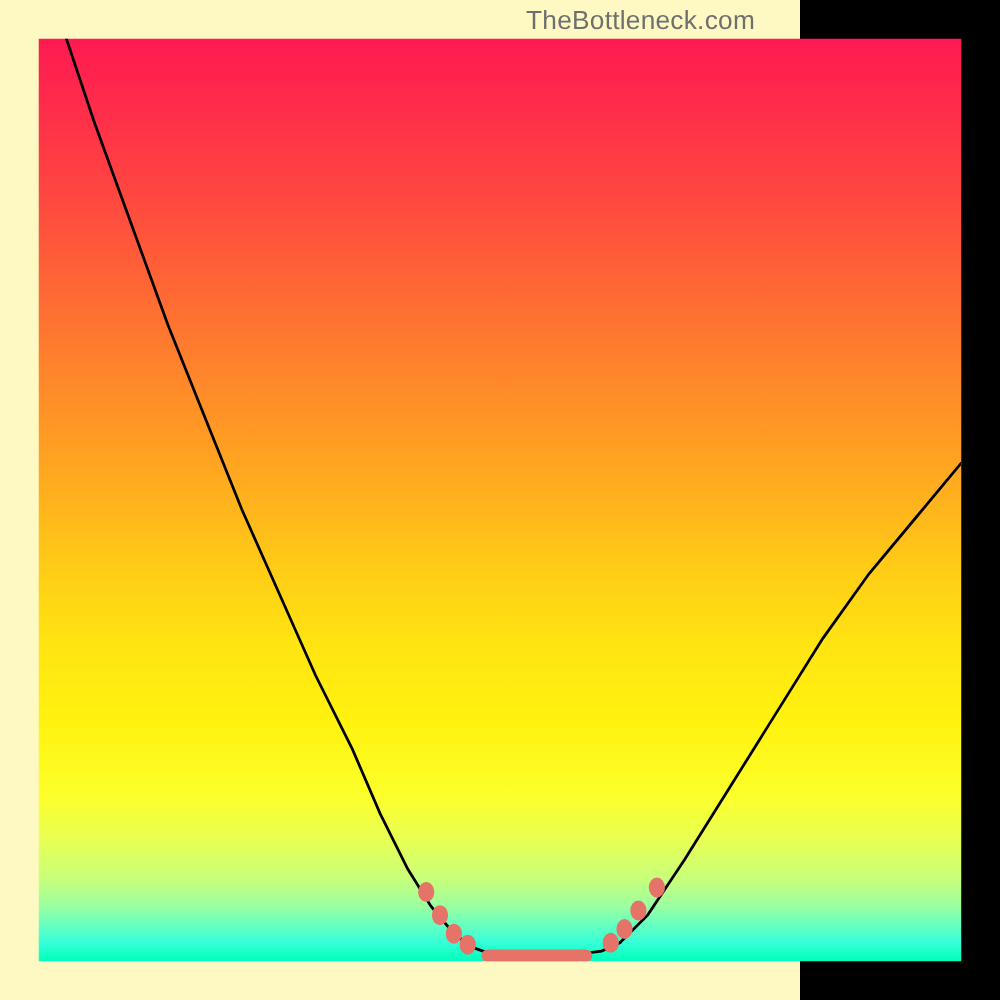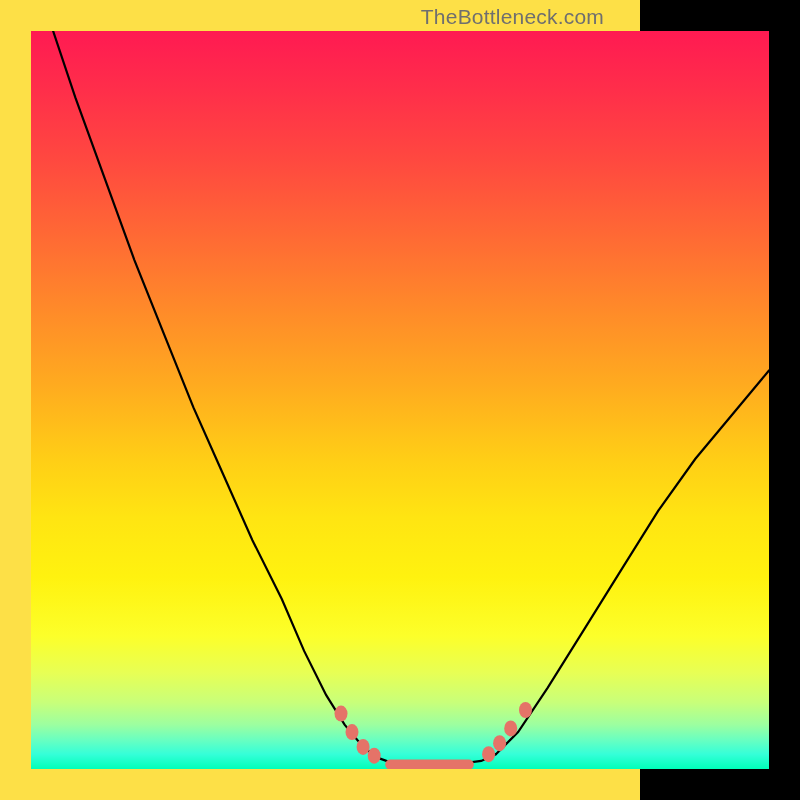--- a/index.html
+++ b/index.html
@@ -8,21 +8,21 @@
     width: 800px;
     height: 800px;
     background: #000;
     font-family: Arial, Helvetica, sans-serif;
     overflow: hidden;
   }
   .frame {
     position: absolute;
     left: 0; top: 0;
     width: 640px; height: 800px;
-    background: #fde047;
+    background: #fef9c3;
   }
   .plot-area {
     position: absolute;
     left: 31px;
     top: 31px;
     width: 738px;
     height: 738px;
     
     background: linear-gradient(to bottom,
       #ff1a52 0%,

